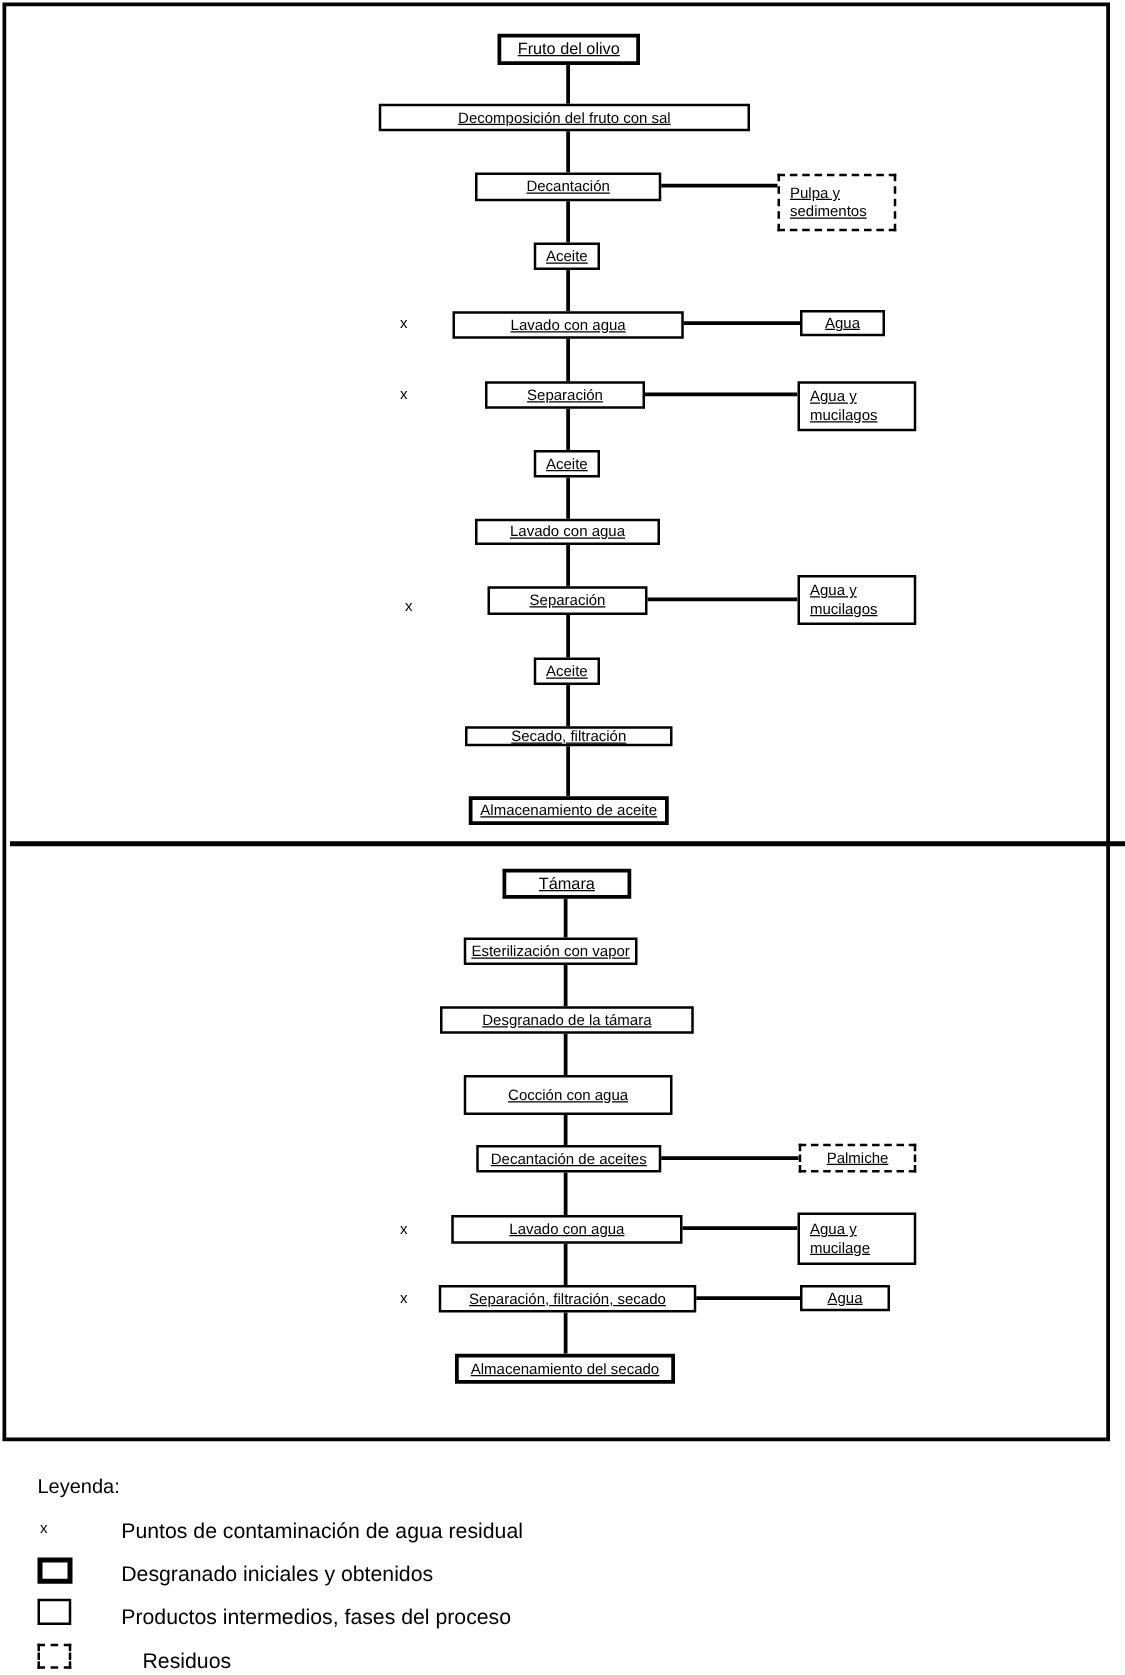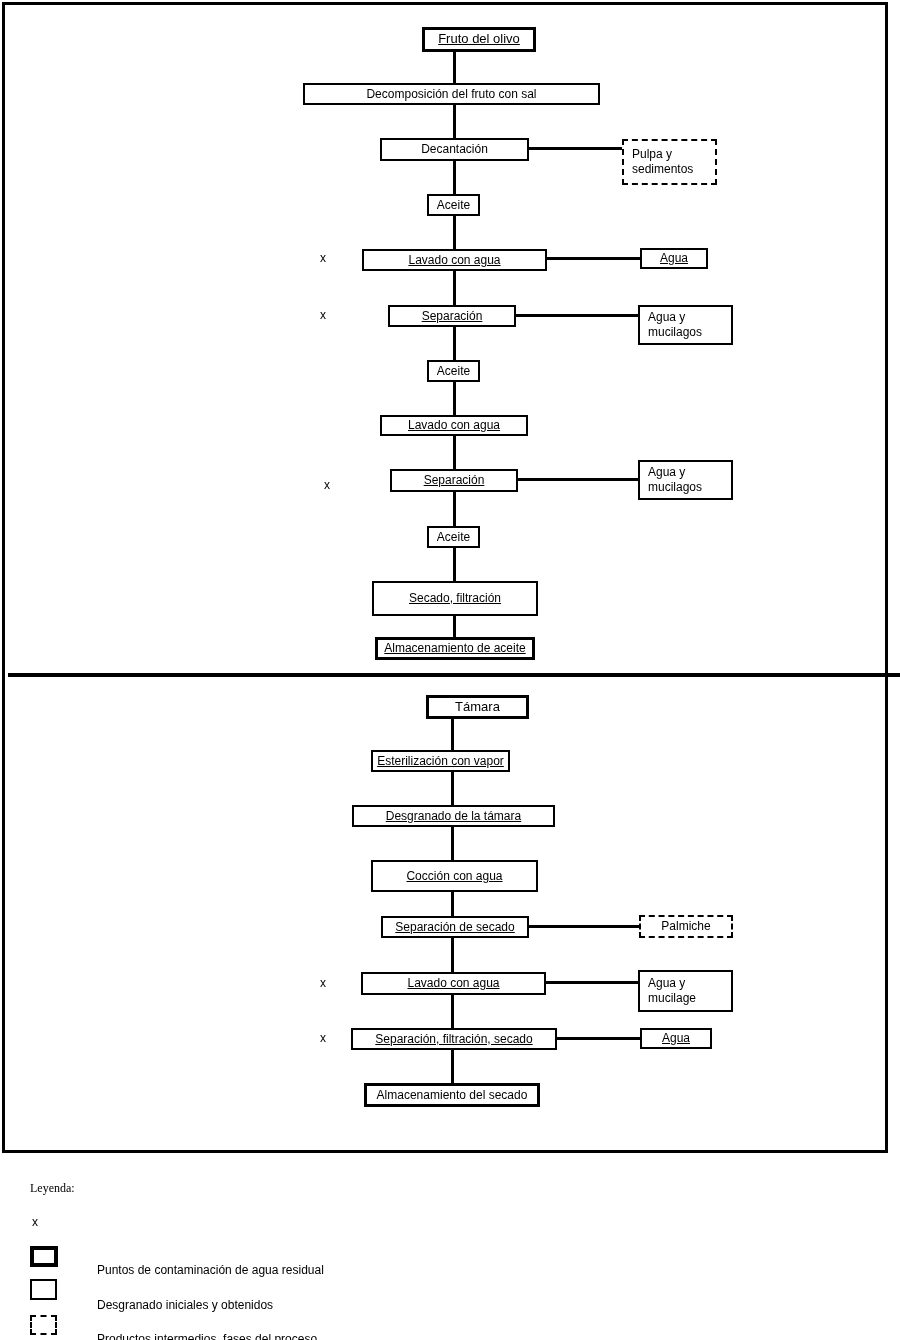--- a/index.html
+++ b/index.html
@@ -16,29 +16,30 @@
     position:absolute;left:2px;top:2px;width:886px;height:1151px;
     border:3px solid #000;box-sizing:border-box;
   }
   .vline,.hline{position:absolute;background:#000;z-index:1;}
   .divider{left:8px;top:673px;width:892px;height:4px;z-index:3;}
   .box{
     position:absolute;background:#fff;border:2px solid #000;
     box-sizing:border-box;display:flex;align-items:center;justify-content:center;
     font-size:12px;line-height:1.25;text-align:center;z-index:2;
     padding:0 2px;
+    text-decoration:underline;
   }
   .thick{border-width:3px;}
   .dashed{border-style:dashed;}
   .u{text-decoration:underline;}
   .side-multi{justify-content:flex-start;text-align:left;padding-left:8px;padding-right:4px;}
-  .start{font-size:13px;margin-left:24px;}
+  .start{font-size:13px;}
   .xmark{position:absolute;font-size:12px;z-index:2;}
-  .legend-title{position:absolute;font-size:12px;font-family:Liberation Serif, serif;}
-  .legend-label{position:absolute;font-size:12px;margin-top:48px;}
+  .legend-title{position:absolute;font-size:16px;}
+  .legend-label{position:absolute;font-size:17px;}
   .legend-sym-box{position:absolute;background:#fff;border:2px solid #000;box-sizing:border-box;}
 </style>
 </head>
 <body>
 
 <div class="canvas">
 
   <div class="frame"></div>
   <div class="hline divider"></div>
 
@@ -52,42 +53,42 @@
   <div class="box thick u start" style="left:398px;top:27px;width:114px;height:25px">Fruto del olivo</div>
   <div class="box" style="left:303px;top:83px;width:297px;height:22px">Decomposición del fruto con sal</div>
   <div class="box" style="left:380px;top:138px;width:149px;height:23px">Decantación</div>
   <div class="box" style="left:427px;top:194px;width:53px;height:22px">Aceite</div>
   <div class="box u" style="left:362px;top:249px;width:185px;height:22px">Lavado con agua</div>
   <div class="box u" style="left:388px;top:305px;width:128px;height:22px">Separación</div>
   <div class="box" style="left:427px;top:360px;width:53px;height:22px">Aceite</div>
   <div class="box u" style="left:380px;top:415px;width:148px;height:21px">Lavado con agua</div>
   <div class="box u" style="left:390px;top:469px;width:128px;height:23px">Separación</div>
   <div class="box" style="left:427px;top:526px;width:53px;height:22px">Aceite</div>
-  <div class="box u" style="left:372px;top:581px;width:166px;height:35px">Secado,  filtración</div>
+  <div class="box u" style="left:372px;top:581px;width:166px;height:16px">Secado,  filtración</div>
   <div class="box thick u" style="left:375px;top:637px;width:160px;height:23px">Almacenamiento de aceite</div>
 
   <div class="box dashed side-multi" style="left:622px;top:139px;width:95px;height:46px">Pulpa y sedimentos</div>
   <div class="box u" style="left:640px;top:248px;width:68px;height:21px">Agua</div>
   <div class="box side-multi" style="left:638px;top:305px;width:95px;height:40px">Agua y mucilagos</div>
   <div class="box side-multi" style="left:638px;top:460px;width:95px;height:40px">Agua y mucilagos</div>
 
   <div class="xmark" style="left:320px;top:251px">x</div>
   <div class="xmark" style="left:320px;top:308px">x</div>
   <div class="xmark" style="left:324px;top:478px">x</div>
 
   <div class="vline" style="left:451px;top:717px;width:3px;height:366px"></div>
   <div class="hline" style="left:452px;top:925px;width:187px;height:3px"></div>
   <div class="hline" style="left:452px;top:981px;width:186px;height:3px"></div>
   <div class="hline" style="left:452px;top:1037px;width:188px;height:3px"></div>
 
   <div class="box thick start" style="left:402px;top:695px;width:103px;height:24px">Támara</div>
   <div class="box u" style="left:371px;top:750px;width:139px;height:22px">Esterilización con vapor</div>
   <div class="box u" style="left:352px;top:805px;width:203px;height:22px">Desgranado de la támara</div>
   <div class="box u" style="left:371px;top:860px;width:167px;height:32px">Cocción con agua</div>
-  <div class="box u" style="left:381px;top:916px;width:148px;height:22px">Separación de secado</div>
+  <div class="box u" style="left:381px;top:916px;width:148px;height:22px">Decantación de aceites</div>
   <div class="box u" style="left:361px;top:972px;width:185px;height:23px">Lavado con agua</div>
   <div class="box u" style="left:351px;top:1028px;width:206px;height:22px">Separación, filtración, secado</div>
   <div class="box thick" style="left:364px;top:1083px;width:176px;height:24px">Almacenamiento del secado</div>
 
   <div class="box dashed" style="left:639px;top:915px;width:94px;height:23px">Palmiche</div>
   <div class="box side-multi" style="left:638px;top:970px;width:95px;height:42px">Agua y mucilage</div>
   <div class="box u" style="left:640px;top:1028px;width:72px;height:21px">Agua</div>
 
   <div class="xmark" style="left:320px;top:976px">x</div>
   <div class="xmark" style="left:320px;top:1031px">x</div>

